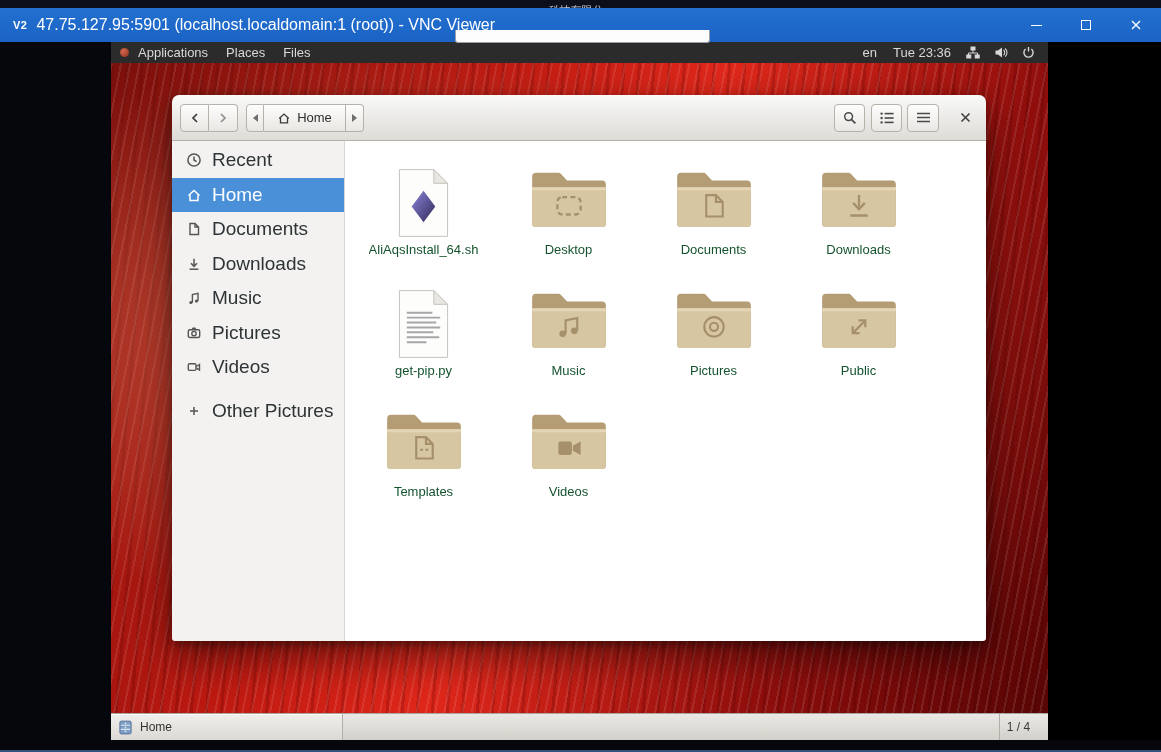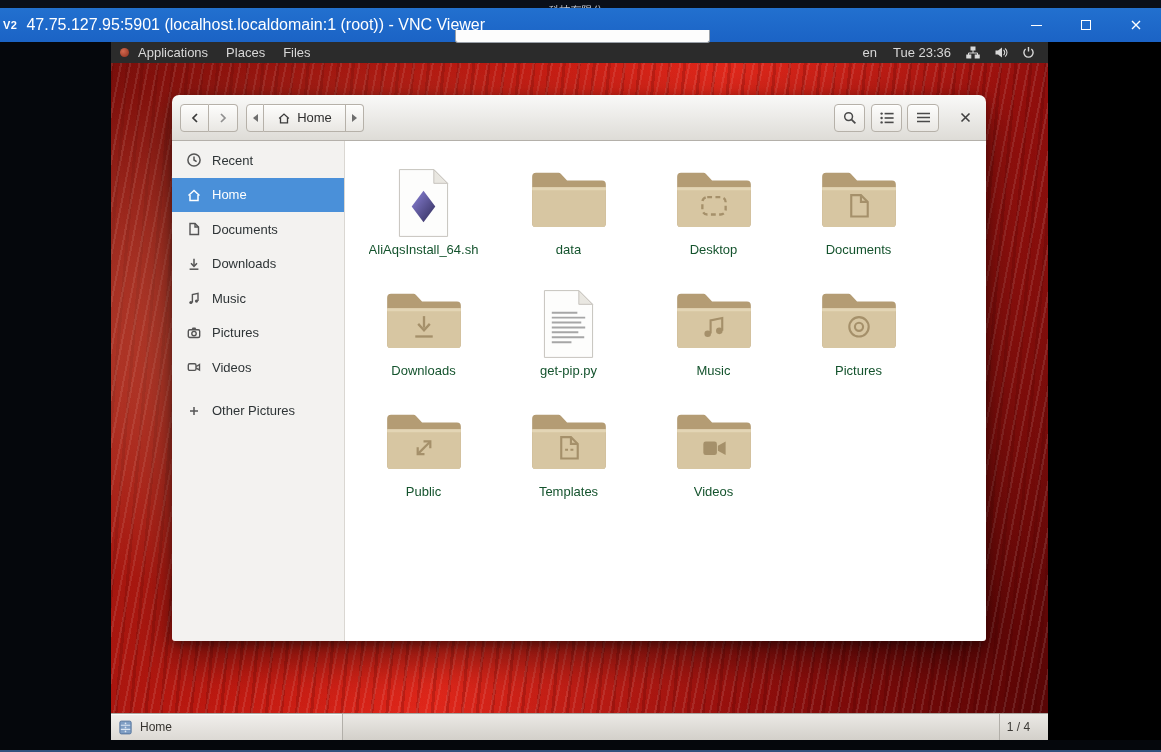--- a/index.html
+++ b/index.html
@@ -11,21 +11,21 @@
   }
 
   
   .host-strip { position:absolute; left:0; top:0; width:1161px; height:8px;
     background:#0a0f19; overflow:hidden; text-align:center; }
   .host-strip span { display:inline-block; margin-top:-3px; font-size:11px; color:#c8ccd4; }
 
   
   .titlebar { position:absolute; left:0; top:8px; width:1161px; height:34px;
     background:linear-gradient(#2270cf,#1b63c5); display:flex; align-items:center; }
-  .vnc-logo { margin-left:3px; font-size:11px; font-weight:bold; color:#fff;
+  .vnc-logo { margin-left:13px; font-size:11px; font-weight:bold; color:#fff;
     letter-spacing:.5px; }
   .vnc-title { margin-left:9px; font-size:16px; color:#fff; }
   .win-controls { margin-left:auto; display:flex; height:34px; }
   .wc { width:50px; height:34px; display:flex; align-items:center; justify-content:center; }
   .glyph-min { width:11px; height:1px; background:#fff; display:block; }
   .glyph-max { width:10px; height:10px; border:1px solid #fff; display:block; }
 
   
   .vnc-toolbar { position:absolute; left:455px; top:30px; width:255px; height:13px;
     background:#fdfdfd; border:1px solid #9aa0a8; border-top:none;
@@ -90,21 +90,21 @@
   .b-sq { width:31px; }
   .b-menu { width:32px; }
   .close-flat { width:26px; height:26px; margin-left:13px; display:flex; align-items:center;
     justify-content:center; border-radius:3px; }
   .m6 { margin-left:6px; } .m5 { margin-left:5px; }
 
   .win-body { flex:1; display:flex; min-height:0; }
   .sidebar { width:173px; flex:0 0 173px; background:#f3f2f0; border-right:1px solid #dad7d2;
     padding-top:2px; border-radius:0 0 0 3px; }
   .side-item { height:34.5px; display:flex; align-items:center; gap:10px; padding-left:14px;
-    font-size:13px; color:#2e3436; }
+    font-size:19px; color:#2e3436; }
   .side-item.selected { background:#4a90d9; color:#fff; }
   .side-item.selected svg * { stroke:#fff; }
   .side-item.other { margin-top:9px; }
 
   .content { flex:1; background:#fff; border-radius:0 0 3px 0; overflow:hidden;
     padding:8px 0 0 6px; display:grid; grid-template-columns:repeat(4,145px);
     grid-auto-rows:121px; }
   .cell { display:flex; flex-direction:column; align-items:center; }
   .iconbox { height:90px; display:flex; align-items:flex-end; justify-content:center; }
   .iconbox .folder { margin-bottom:8px; }
@@ -346,30 +346,20 @@
                       </linearGradient>
                     </defs>
                   <path d="M4.5 2.5 h35 l14 14 v54 h-49 z" fill="#fdfdfc" stroke="#c6c3bd"></path>
                   <path d="M39.5 2.5 l14 14 h-14 z" fill="#e9e7e1" stroke="#c6c3bd"></path>
                   <polygon points="29,24 41,40 29,56 17,40" fill="url(#pg)"></polygon>
                 </svg>
               </div>
               <div class="label">AliAqsInstall_64.sh</div>
             </div>
 
-            <div class="cell">
-              <div class="iconbox">
-                <svg class="folder" width="82" height="64" viewBox="0 0 84 66">
-                  <path d="M4 10 a4 4 0 0 1 4-4 h22 c2 0 3 .5 4 1.5 L40 14 h36 a4 4 0 0 1 4 4 v40 a4 4 0 0 1-4 4 H8 a4 4 0 0 1-4-4 z" fill="#b49c74"></path>
-                  <path d="M4 21 h76 v37 a4 4 0 0 1-4 4 H8 a4 4 0 0 1-4-4 z" fill="#d7c6a2"></path>
-                  <path d="M4 21 h76 v3 H4 z" fill="#e3d5b5"></path>
-                </svg>
-              </div>
-              <div class="label">data</div>
-            </div>
 
             <div class="cell">
               <div class="iconbox">
                 <svg class="folder" width="82" height="64" viewBox="0 0 84 66">
                   <path d="M4 10 a4 4 0 0 1 4-4 h22 c2 0 3 .5 4 1.5 L40 14 h36 a4 4 0 0 1 4 4 v40 a4 4 0 0 1-4 4 H8 a4 4 0 0 1-4-4 z" fill="#b49c74"></path>
                   <path d="M4 21 h76 v37 a4 4 0 0 1-4 4 H8 a4 4 0 0 1-4-4 z" fill="#d7c6a2"></path>
                   <path d="M4 21 h76 v3 H4 z" fill="#e3d5b5"></path>
                   <rect x="30" y="31" width="24" height="18" rx="5" stroke="#a5906a" stroke-width="2.4" fill="none" stroke-dasharray="5 3.5"></rect>
                 </svg>
               </div>

